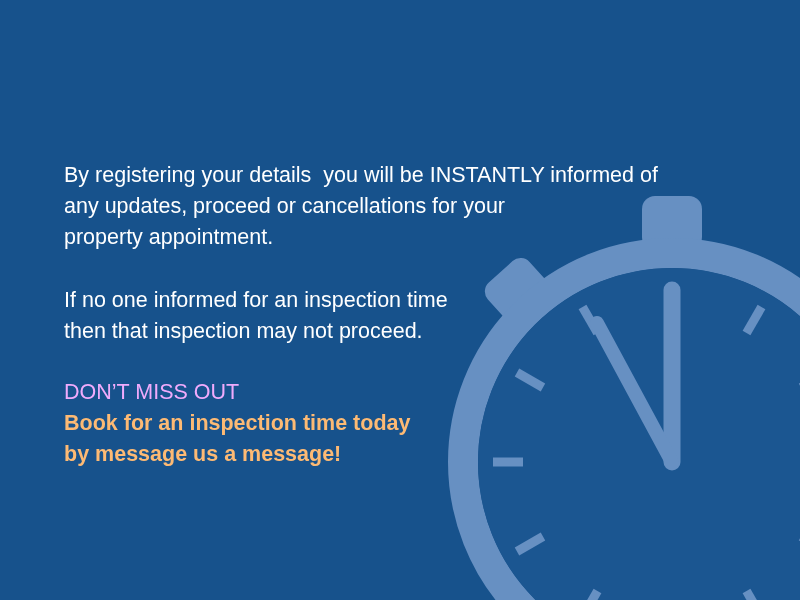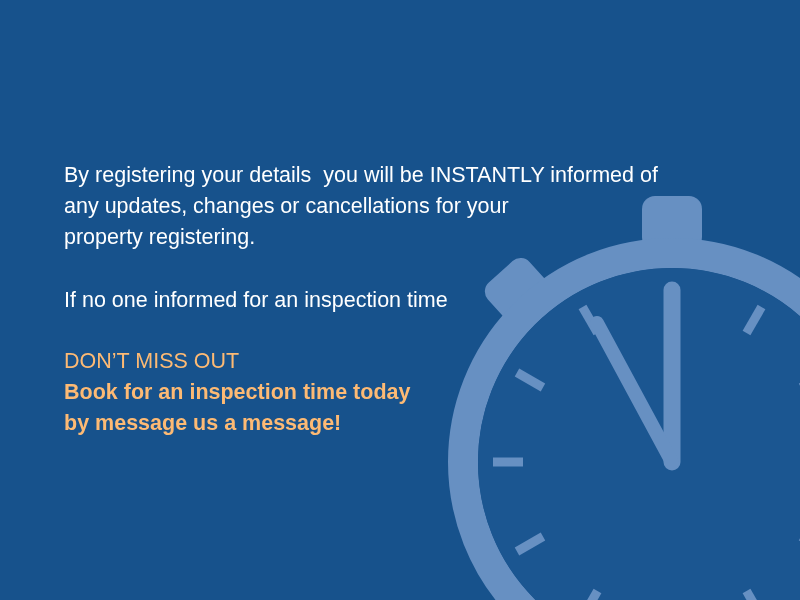--- a/index.html
+++ b/index.html
@@ -73,21 +73,21 @@
     color: #ffffff;
     font-size: 21.5px;
     font-weight: 400;
     line-height: 31px;
   }
   .para-line { display: block; white-space: pre; }
   .gap-lg { height: 32px; }
   .gap-md { height: 30px; }
 
   .cta-plain {
-    color: #fdba74;
+    color: #f0abfc;
     font-size: 21.5px;
     font-weight: 400;
     line-height: 31px;
   }
   .cta-gold {
     color: #fdba74;
     font-size: 21.5px;
     font-weight: 700;
     line-height: 31px;
   }
@@ -140,28 +140,29 @@
     </g>
   </svg>
 
   <div id="content">
 
 
     <div class="body-copy">
 
       <div class="para">
         <span class="para-line">By registering your details  you will be INSTANTLY informed of</span>
-        <span class="para-line">any updates, changes or cancellations for your</span>
-        <span class="para-line">property registering.</span>
+        <span class="para-line">any updates, proceed or cancellations for your</span>
+        <span class="para-line">property appointment.</span>
       </div>
 
       <div class="gap-lg"></div>
 
       <div class="para">
         <span class="para-line">If no one informed for an inspection time</span>
+        <span class="para-line">then that inspection may not proceed.</span>
       </div>
 
       <div class="gap-md"></div>
 
       <div class="cta-plain">DON’T MISS OUT</div>
       <div class="cta-gold">
         <span class="para-line">Book for an inspection time today</span>
         <span class="para-line">by message us a message!</span>
       </div>
 

